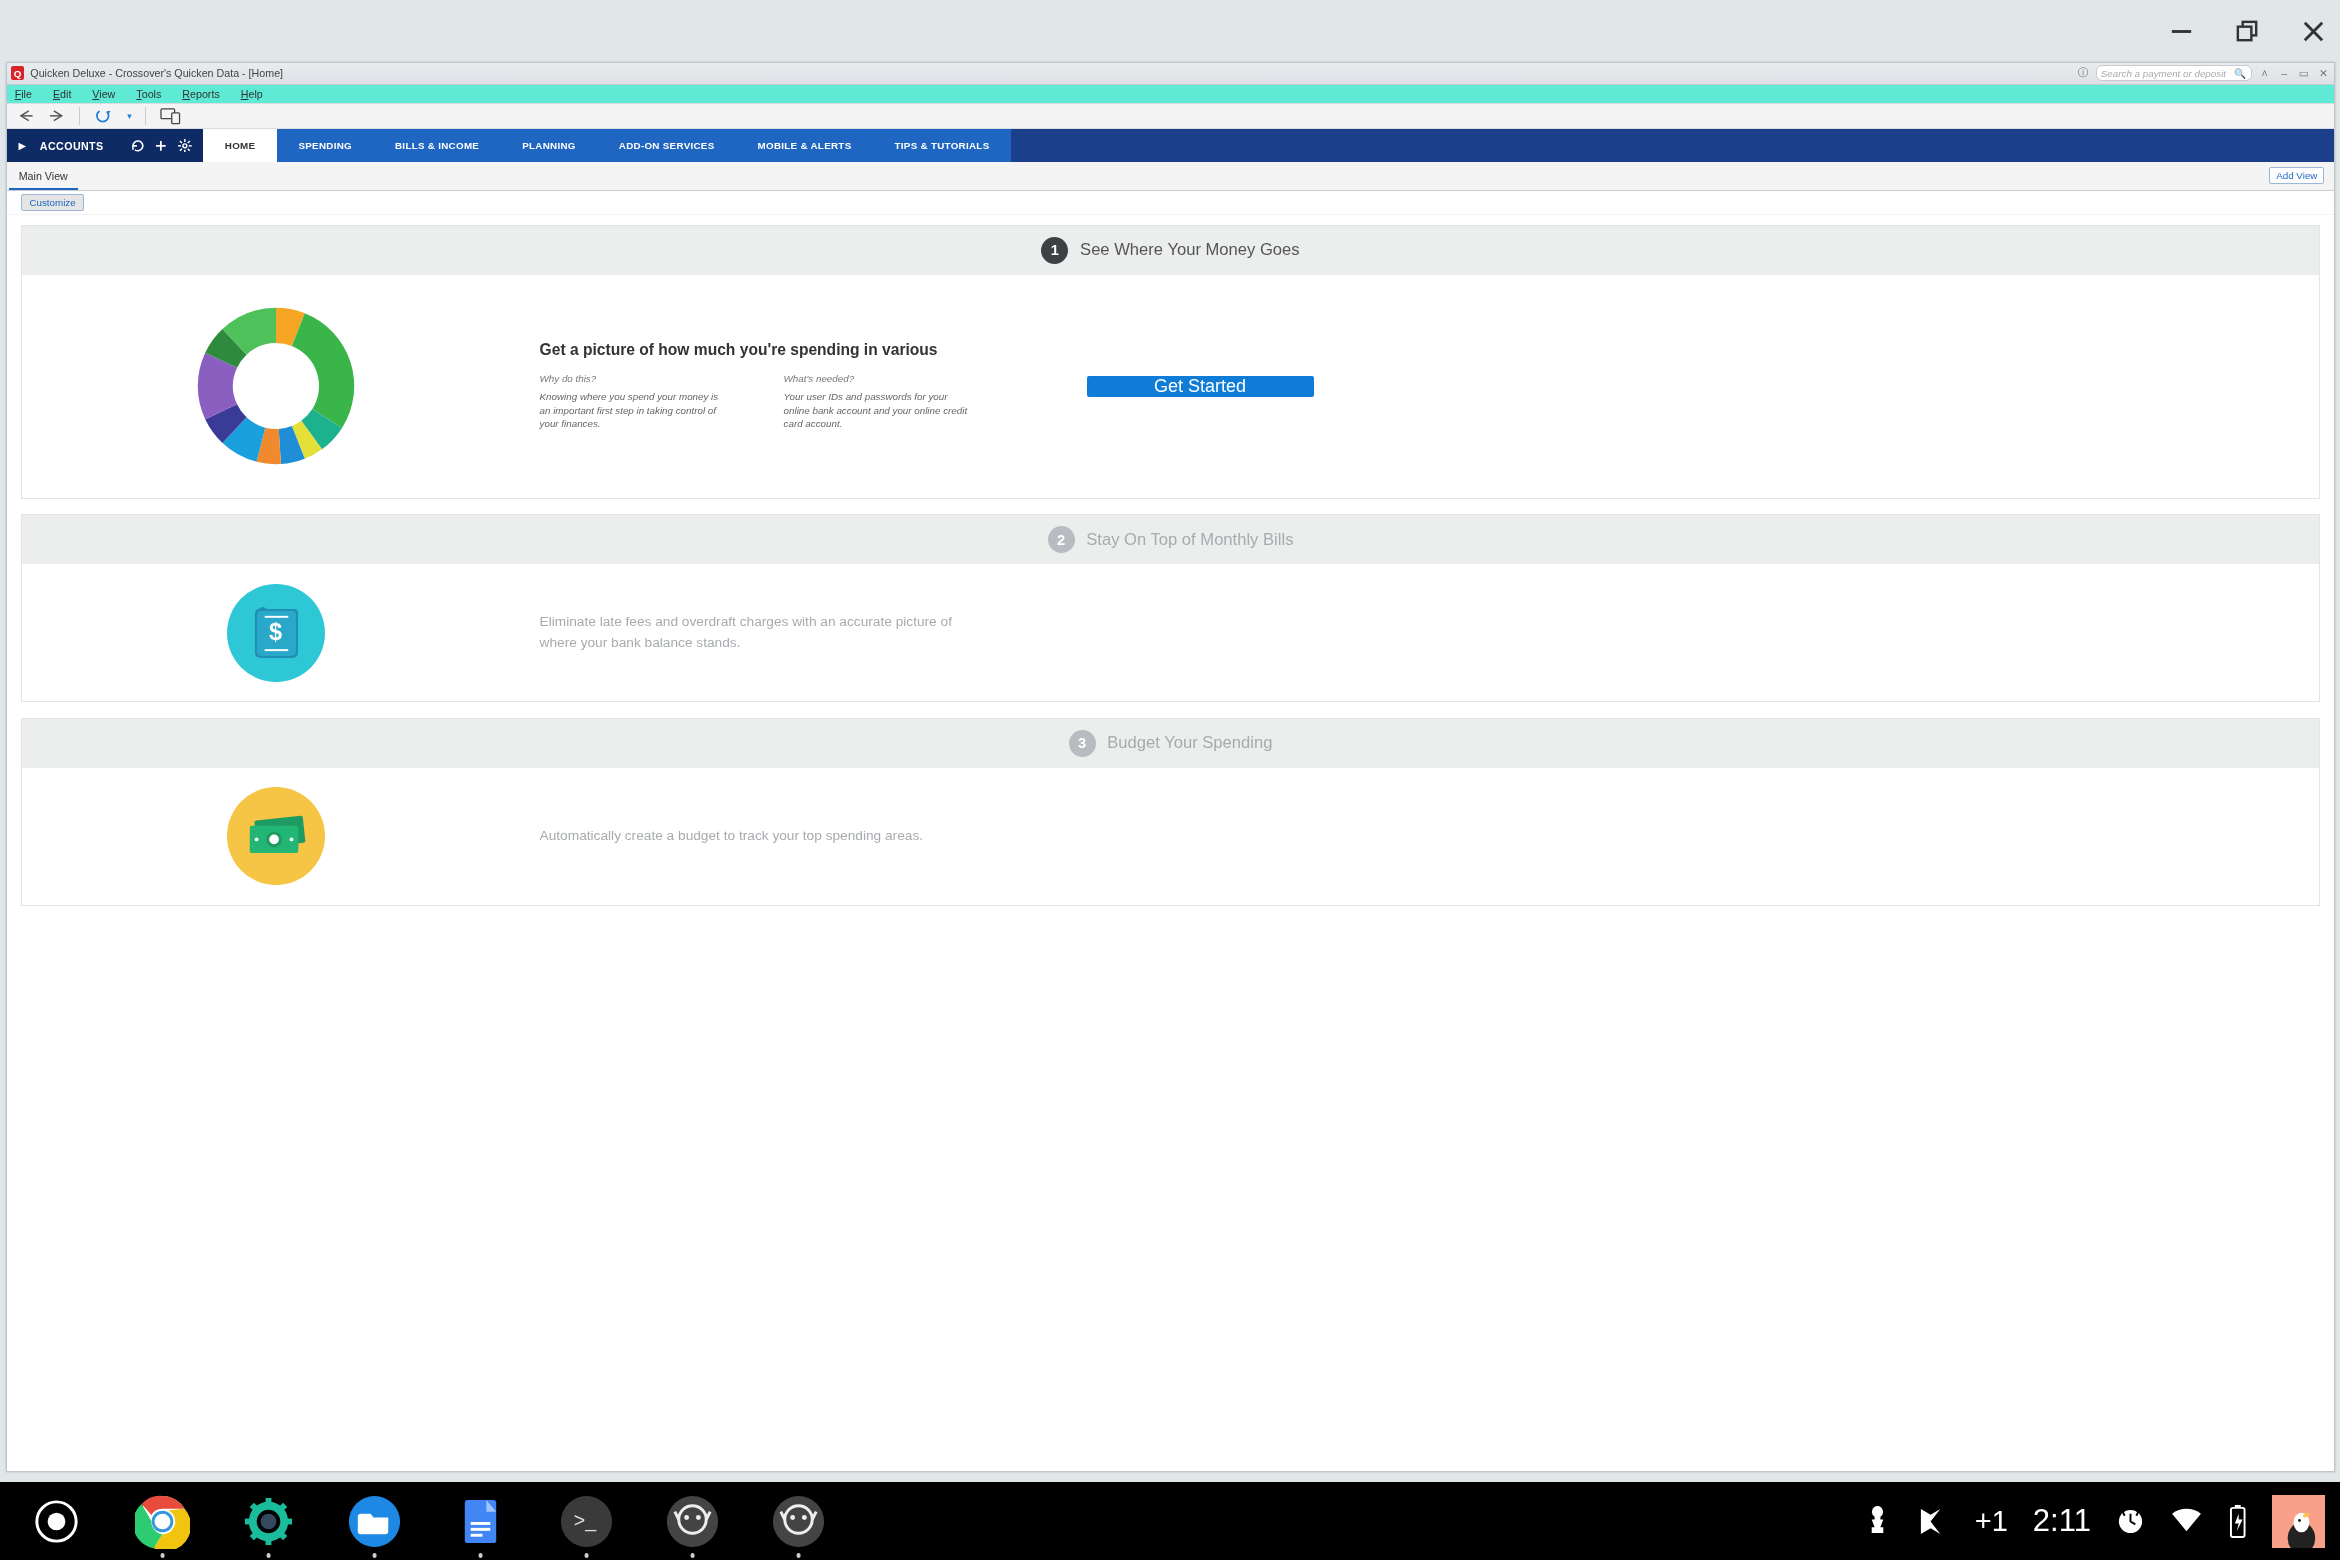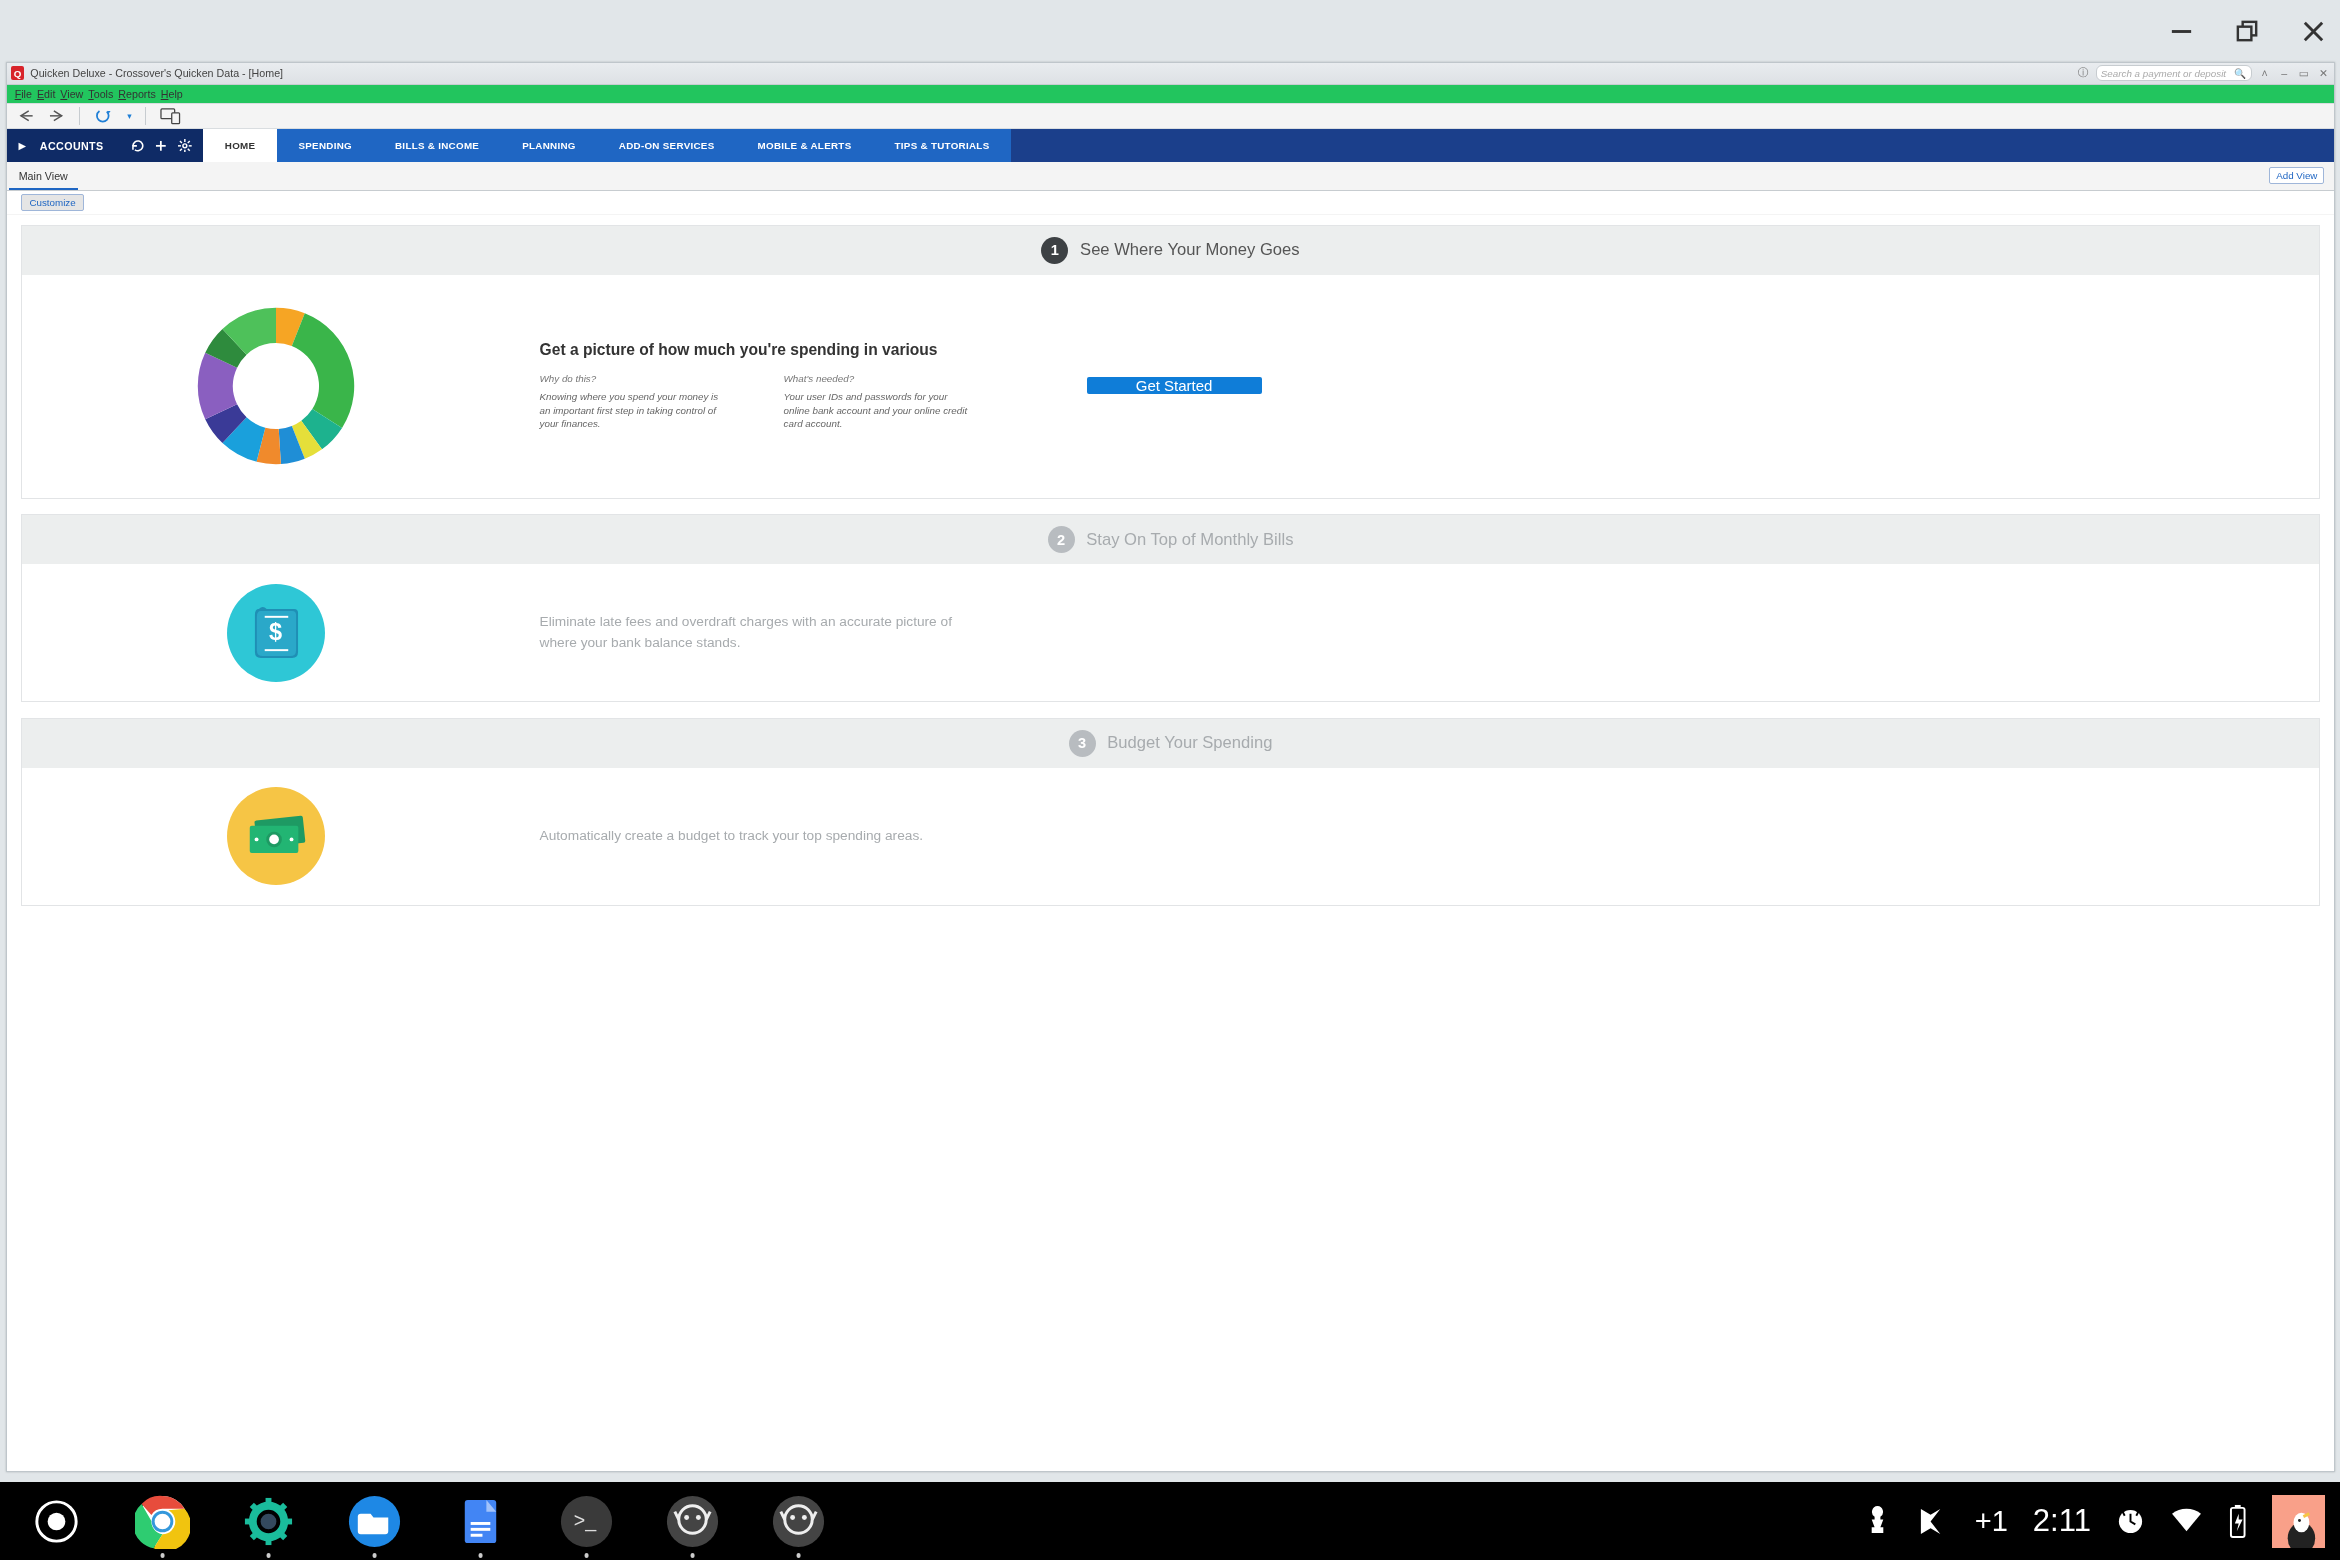--- a/index.html
+++ b/index.html
@@ -12,21 +12,21 @@
   
   
   .app-window { position: absolute; left: 5.9px; top: 62px; right: 5.9px; bottom: 9.8px; background: #f4f4f4; border: 1px solid #bfc6cb; box-shadow: 0 0 2px rgba(0,0,0,0.2); }
   
   .app-titlebar { height: 21.5px; background: linear-gradient(#e9ecef,#dde1e5); display: flex; align-items: center; border-bottom: 1px solid #c7ccd0; font-size: 10.7px; color: #444; padding: 0 3.9px; }
   .app-icon { width: 13.7px; height: 13.7px; background:#d8232a; border-radius:2px; display:inline-flex; align-items:center; justify-content:center; color:#fff; font-size:9.8px; font-weight:bold; margin-right:5.9px;}
   .app-title-right { margin-left:auto; display:flex; align-items:center; gap:5.9px;}
   .search-box { width: 156px; height: 15.6px; background:#fff; border:1px solid #c7ccd0; border-radius:6px; font-size:9.8px; font-style:italic; color:#aaa; padding:0 3.9px; display:flex; align-items:center; justify-content:space-between;}
   .win-ctrl { width:13.7px; height:13.7px; display:flex; align-items:center; justify-content:center; color:#777; font-size:10.7px;}
   
-  .menu-bar { height: 19.5px; background:#22c55e; display:flex; align-items:center; gap:5px; padding:0 7.8px; font-size:10.7px; color:#333; border-bottom:1px solid #d9dde0;}
+  .menu-bar { height: 19.5px; background:#5eead4; display:flex; align-items:center; gap:21px; padding:0 7.8px; font-size:10.7px; color:#333; border-bottom:1px solid #d9dde0;}
   .menu-item { cursor:default; }
   .menu-item:first-letter { text-decoration: underline; }
   
   .tool-row { height: 25px; display:flex; align-items:center; gap:13.7px; padding:0 9.8px; border-bottom:1px solid #d9dde0;}
   .tool-sep { width:1px; height:17.6px; background:#c7ccd0;}
   
   
   .blue-nav { height: 33px; background:#1b3f8b; display:flex; align-items:stretch; color:#fff; font-size:10.7px; }
   .accounts-blk { background:#0f2b66; display:flex; align-items:center; padding:0 11.7px; gap:9.8px;}
   .accounts-blk .chev { font-size:9.8px; margin-right:3.9px; }
@@ -59,21 +59,21 @@
   .viz-col { width: 410px; display:flex; justify-content:center;}
   
   .txt-main { flex:0 0 488px;}
   .txt-main h3 { font-size:15.6px; font-weight:bold; color:#333; margin-bottom:13.7px; max-width:429px;}
   .cols { display:flex; font-style:italic;}
   .col { flex:1; font-size:9.8px; color:#666;}
   .col h5 { font-size:9.8px; color:#777; margin-bottom:5.9px; font-weight:normal;}
   .col p { line-height:1.4; max-width:185px;}
   
   .cta-col { flex:0 0 254px;}
-  .cta-btn { width:175px; background:#0f7dd8; color:#fff; border:none; padding:0 0; font-size:15px; border-radius:2px;}
+  .cta-btn { width:227px; background:#0f7dd8; color:#fff; border:none; padding:0 0; font-size:18px; border-radius:2px;}
   
   .muted-body { color:#a7abae; font-size:13.7px; line-height:1.5; max-width:429px;}
   
   
   .icon-circle-bill { width:98px; height:98px; border-radius:50%; background:#2ec7d6; display:flex; align-items:center; justify-content:center;}
   .icon-circle-budget { width:98px; height:98px; border-radius:50%; background:#f6c545; display:flex; align-items:center; justify-content:center;}
   
   
   .taskbar { position:absolute; left:0; bottom:0; width:2341px; height:78px; background:#000; display:flex; align-items:center;}
   .tb-left { display:flex; align-items:center; gap:51px; padding-left:29px;}

